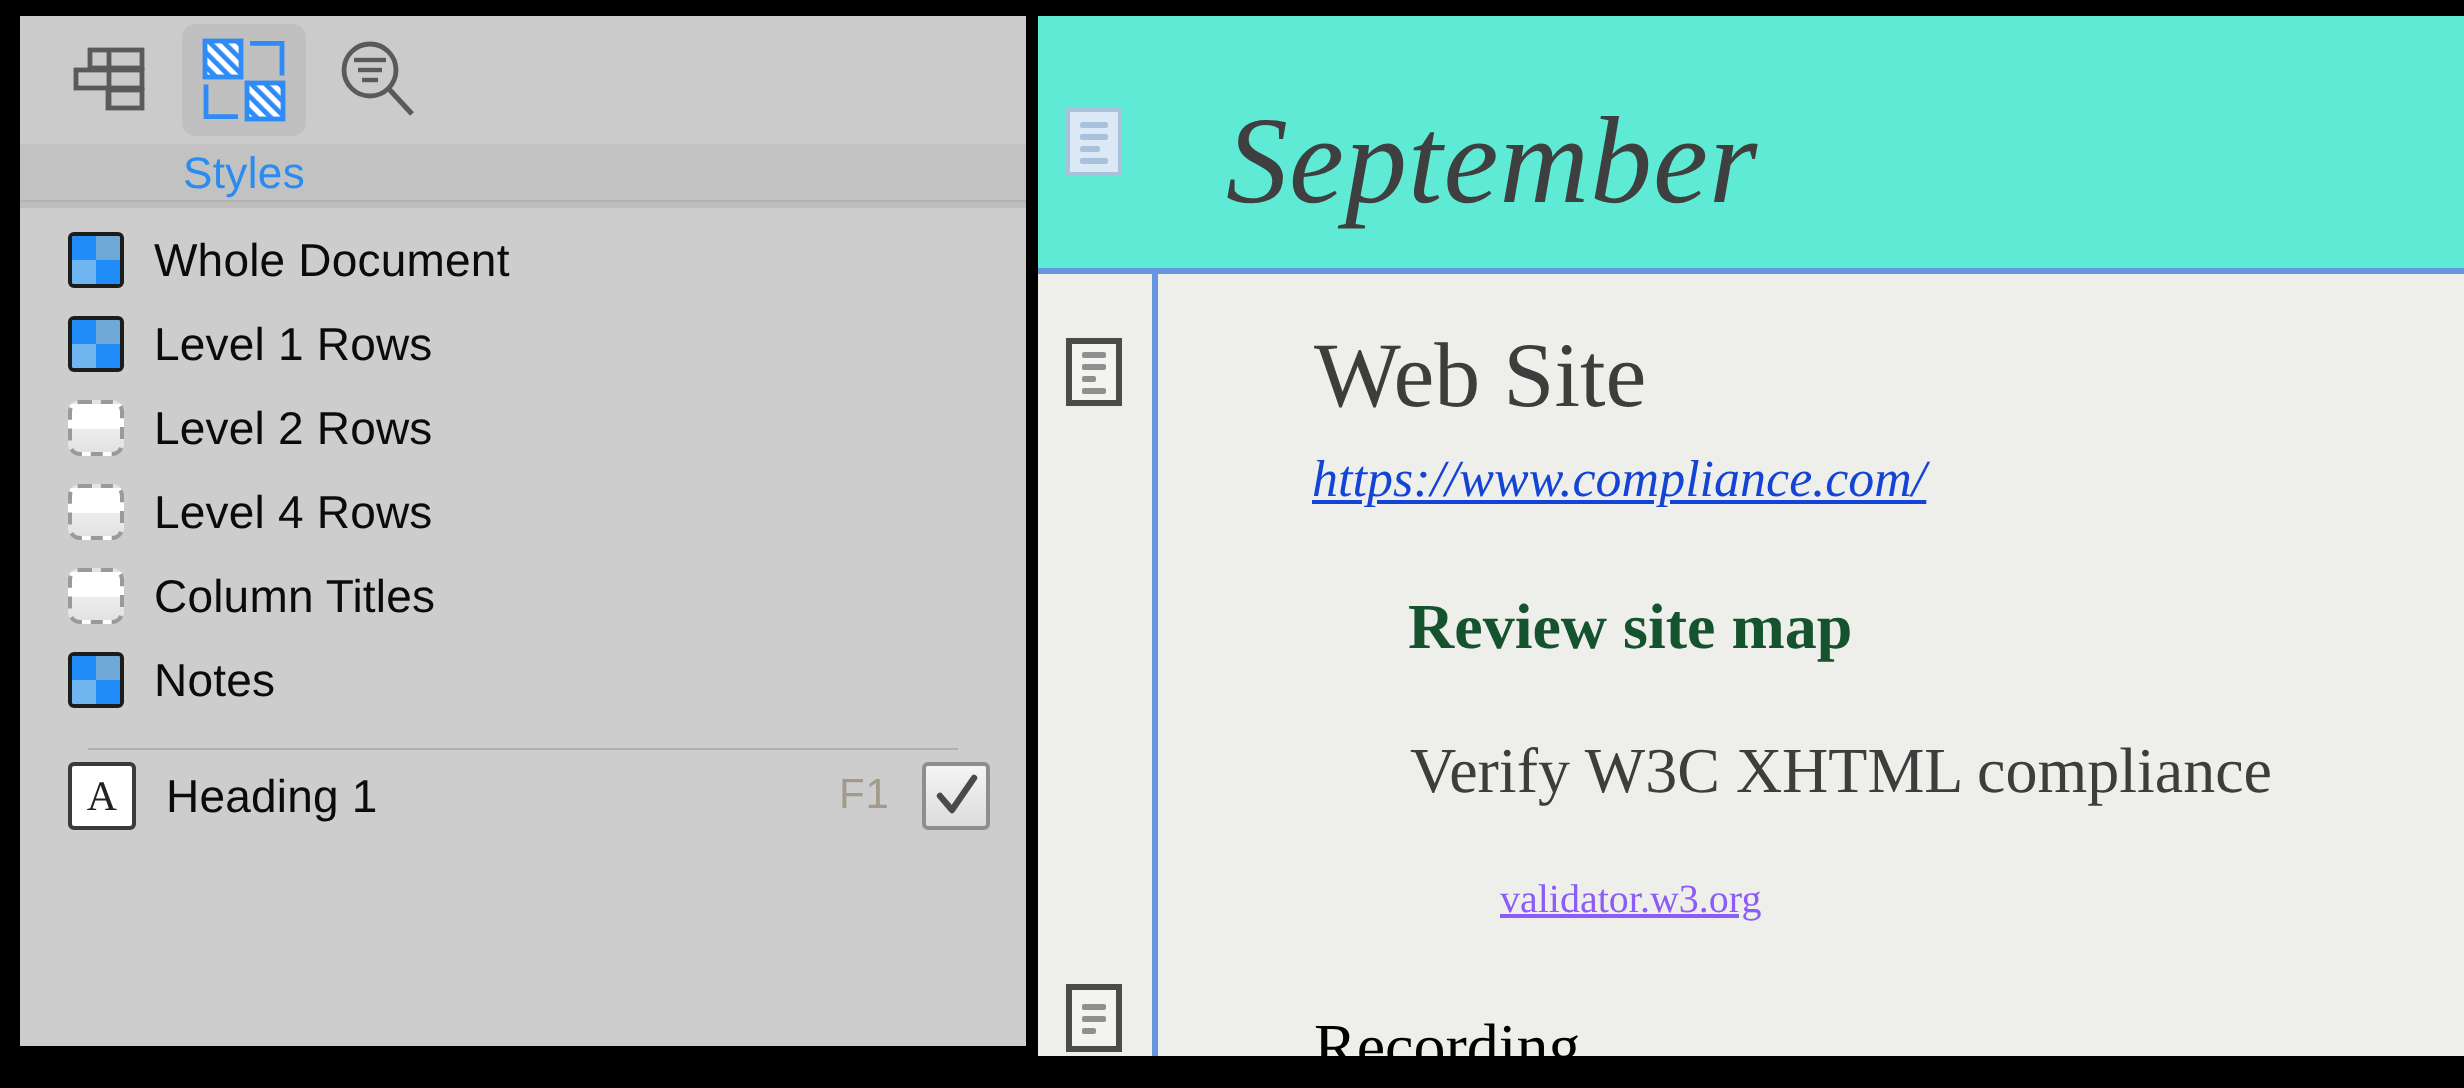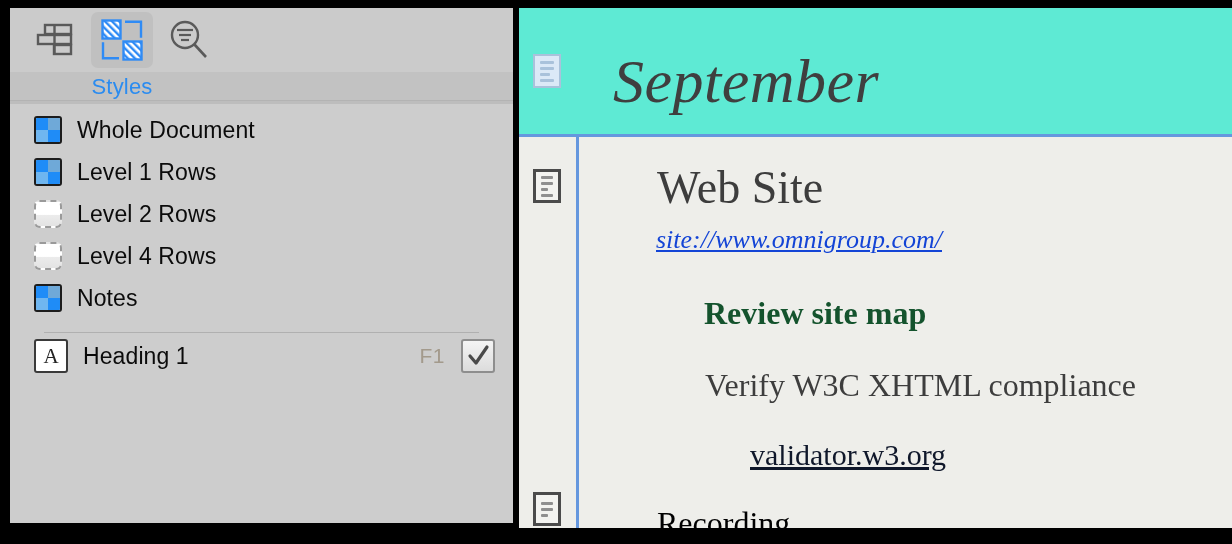--- a/index.html
+++ b/index.html
@@ -70,21 +70,21 @@
 
   .body{position:relative;height:391px;background:#eeeeea;}
   .vline{position:absolute;left:57px;top:0;width:3px;height:100%;background:#6597de;}
   .docnote{position:absolute;left:138px;}
 
   .h1{font-family:"Liberation Serif",serif;font-size:46px;color:#3d3d3d;line-height:1;}
   .url{font-family:"Liberation Serif",serif;font-style:italic;font-size:26px;
        color:#1344d6;text-decoration:underline;line-height:1;}
   .h2{font-family:"Liberation Serif",serif;font-weight:bold;font-size:32px;color:#14532d;line-height:1;}
   .p{font-family:"Liberation Serif",serif;font-size:32px;color:#3d3d3d;line-height:1;}
-  .link2{font-family:"Liberation Serif",serif;font-size:30px;color:#0f172a;
+  .link2{font-family:"Liberation Serif",serif;font-size:20px;color:#8b5cf6;
          text-decoration:underline;line-height:1;}
   .cut{font-family:"Liberation Serif",serif;font-size:32px;color:#000000;line-height:1;}
 </style>
 </head>
 <body>
 
 <div id="app">
 
   <div id="sidebar">
 
@@ -151,20 +151,24 @@
         </div>
         <div class="row">
           <span class="sw empty"></span>
           <span class="label">Level 2 Rows</span>
         </div>
         <div class="row">
           <span class="sw empty"></span>
           <span class="label">Level 4 Rows</span>
         </div>
         <div class="row">
+          <span class="sw empty"></span>
+          <span class="label">Column Titles</span>
+        </div>
+        <div class="row">
           <span class="sw filled">
             <i></i>
             <i></i>
             <i></i>
             <i></i>
           </span>
           <span class="label">Notes</span>
         </div>
       </div>
 
@@ -209,21 +213,21 @@
       </span>
 
       <span class="nicon" style="left:14px;top:355px;border:3px solid #4b4b4b;background:#f3f3f0;">
         <b style="background:#8f8f8f;width:100%"></b>
         <b style="background:#8f8f8f;width:100%"></b>
         <b style="background:#8f8f8f;width:62%"></b>
       </span>
 
       <div class="docnote h1" style="top:28px;left:138px;">Web Site</div>
 
-      <div class="docnote url" style="top:90px;left:137px;">site://www.omnigroup.com/</div>
+      <div class="docnote url" style="top:90px;left:137px;">https://www.compliance.com/</div>
 
       <div class="docnote h2" style="top:160px;left:185px;">Review site map</div>
 
       <div class="docnote p" style="top:232px;left:186px;">Verify W3C XHTML compliance</div>
 
       <div class="docnote link2" style="top:303px;left:231px;">validator.w3.org</div>
 
       <div class="docnote cut" style="top:370px;left:138px;">Recording</div>
     </div>
   </div>

